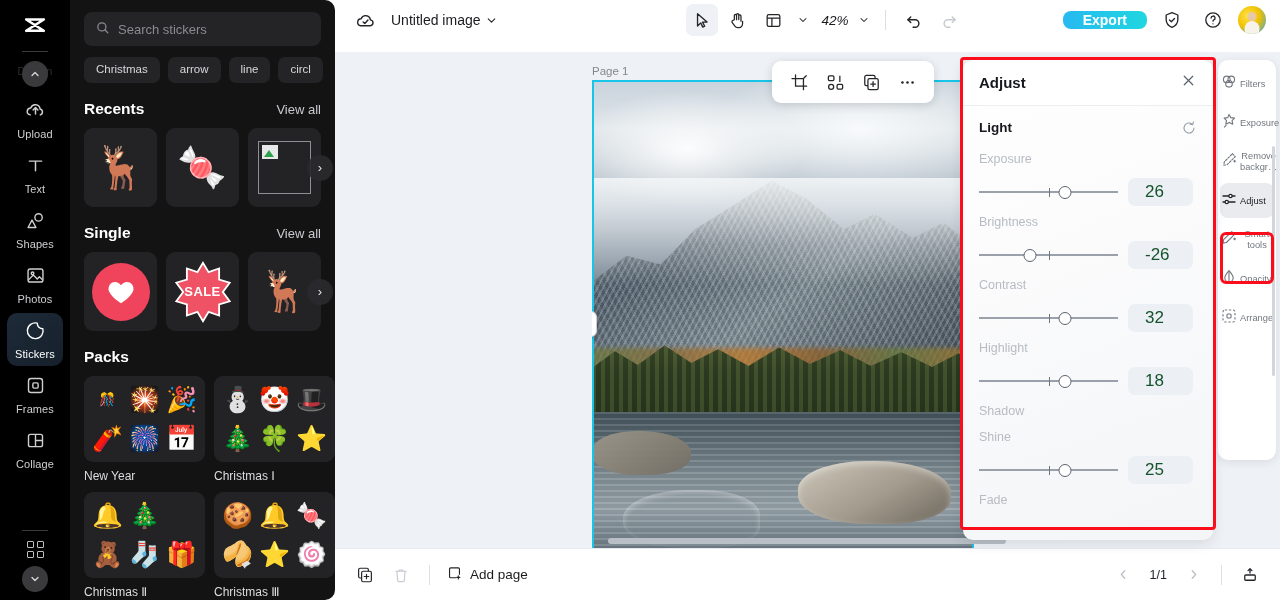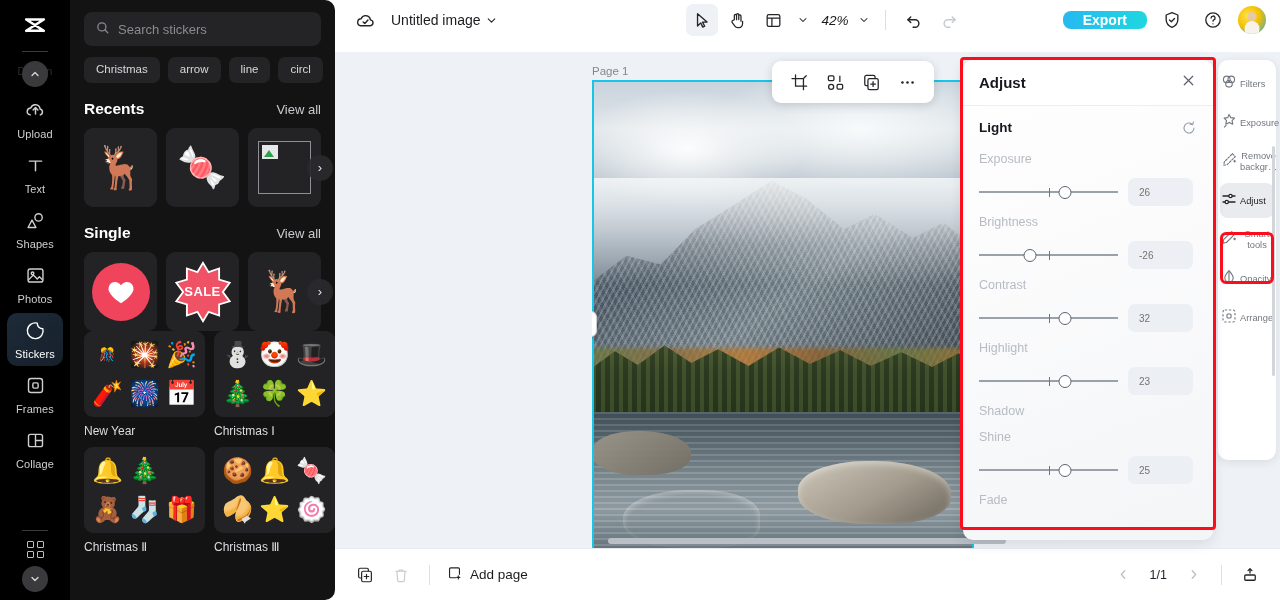--- a/index.html
+++ b/index.html
@@ -253,22 +253,22 @@
     cursor: pointer;
   }
   .sl-track .line { position:absolute; left:0; right:0; height:1.4px; background:#9aa1ab; }
   .sl-track .tick { position:absolute; width:1.6px; height:9px; background:#6d7580; }
   .sl-track .knob {
     position:absolute; width:13px;height:13px;border-radius:50%;
     background:#fff;border:1.6px solid #5d646e; transform: translateX(-50%);
   }
   .sl-val {
     width: 65px; height: 28px; background: #eceff3; border-radius: 7px;
-    display:flex; align-items:center; padding-left: 11px;
-    font-size: 10px; color: #737373; cursor: text;
+    display:flex; align-items:center; padding-left: 17px;
+    font-size: 17px; color: #14532d; cursor: text;
   }
 
   
   .tool-rail {
     position: absolute; right: 4px; top: 60px; width: 58px; height: 400px;
     background: #ffffff; border-radius: 10px; box-shadow: 0 2px 10px rgba(25,30,40,.10);
     z-index: 9; padding-top: 6px;
   }
   .tool {
     width: 54px; margin: 0 auto 4px auto; border-radius: 8px;
@@ -453,20 +453,23 @@
           <svg width="62" height="62" viewBox="0 0 100 100" style="position:absolute;inset:0;">
             <polygon fill="#ef5264" stroke="#ffffff" stroke-width="3" points="50,3 59,18 76,12 76,30 93,35 82,50 93,65 76,70 76,88 59,82 50,97 41,82 24,88 24,70 7,65 18,50 7,35 24,30 24,12 41,18"></polygon>
           </svg>
           <span style="position:relative;color:#fff;font-weight:700;font-size:13px;letter-spacing:.4px;">SALE</span>
         </div>
       </div>
       <div class="cell" style="font-size:40px;">🦌</div>
       <div class="arrow-r">›</div>
     </div>
 
+    <div class="sec-head">
+      <span class="sec-title">Packs</span>
+    </div>
     <div class="pack-grid">
       <div class="pack-cell" style="flex-direction:column;">
         <div class="pack-thumb">
           <span style="font-size:13px;color:#d8d8dc;">🎊</span>
           <span>🎇</span>
           <span>🎉</span>
           <span>🧨</span>
           <span>🎆</span>
           <span>📅</span>
         </div>
@@ -696,21 +699,21 @@
         <div class="sl-val">32</div>
       </div>
 
       <div class="sl-label">Highlight</div>
       <div class="sl-row">
         <div class="sl-track">
           <span class="line"></span>
           <span class="tick" style="left:50%;"></span>
           <span class="knob" style="left:62%;"></span>
         </div>
-        <div class="sl-val">23</div>
+        <div class="sl-val">18</div>
       </div>
 
       <div class="sl-label">Shadow</div>
 
       <div class="sl-label">Shine</div>
       <div class="sl-row">
         <div class="sl-track">
           <span class="line"></span>
           <span class="tick" style="left:50%;"></span>
           <span class="knob" style="left:62%;"></span>

